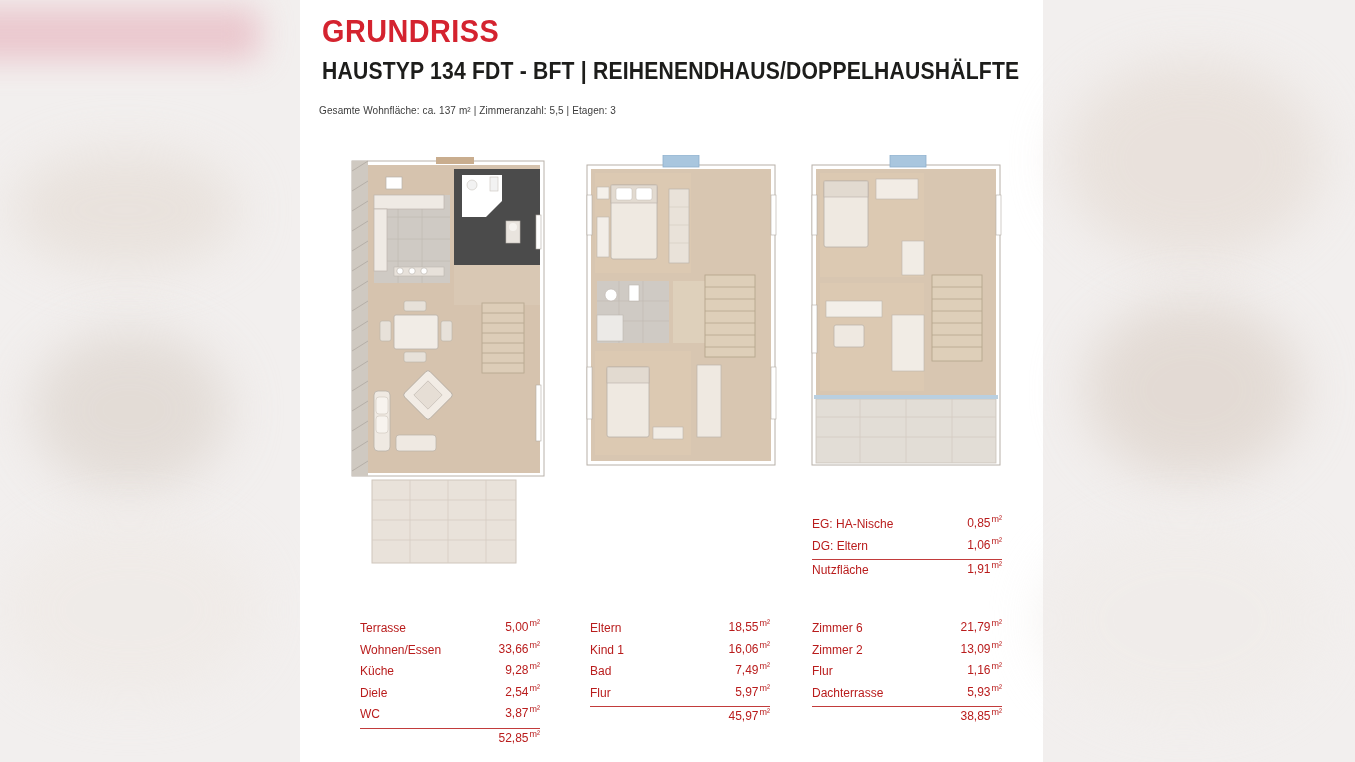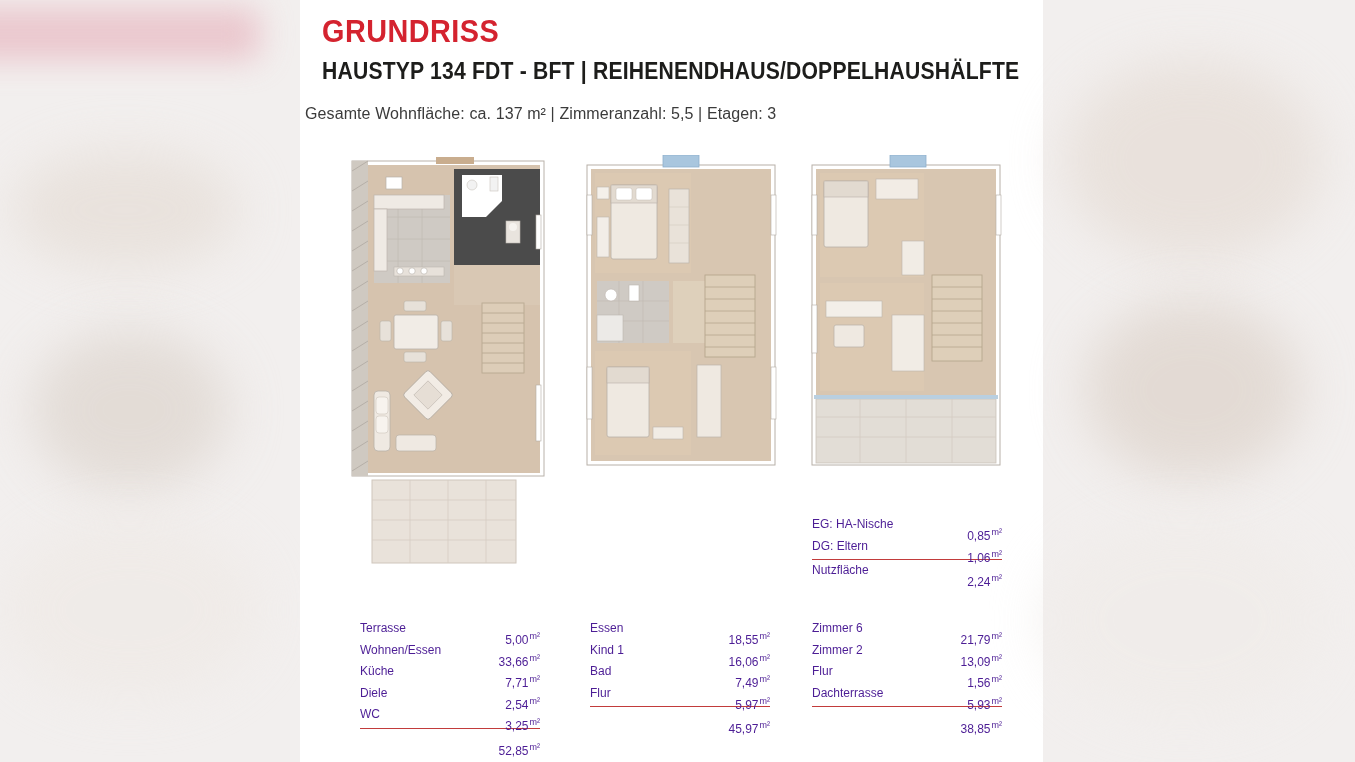--- a/index.html
+++ b/index.html
@@ -72,57 +72,57 @@
     font-size: 23px;
     font-weight: bold;
     color: #1d1d1b;
     letter-spacing: .2px;
     transform: scaleX(0.92);
     transform-origin: left top;
     white-space: nowrap;
   }
   .meta {
     position: absolute;
-    left: 5px;
+    left: 19px;
     top: 105px;
-    font-size: 16px;
+    font-size: 10px;
     color: #3b3b3b;
     letter-spacing: .1px;
   }
 
   
   .plan {
     position: absolute;
   }
 
   
   #plan1 { left: 50px; top: 155px; width: 200px; height: 410px; }
   #plan2 { left: 285px; top: 155px; width: 192px; height: 320px; }
   #plan3 { left: 510px; top: 155px; width: 192px; height: 320px; }
 
   
   .table {
     position: absolute;
     font-size: 12px;
-    color: #4c1d95;
+    color: #b91c1c;
   }
   .table .row {
     position: relative;
     height: 21.5px;
     white-space: nowrap;
   }
   .table .row .label {
     position: absolute;
     left: 0;
     top: 3px;
   }
   .table .row .value {
     position: absolute;
     right: 0;
-    top: 13px;
+    top: 0;
     text-align: left;
   }
   .table .row .value .unit {
     font-size: 9px;
     vertical-align: super;
     margin-left: 1px;
   }
   .rule {
     height: 1px;
     background: #c23b3b;
@@ -358,55 +358,55 @@
         <span class="label">EG: HA-Nische</span>
         <span class="value"><span>0,85</span><span class="unit">m²</span></span>
       </div>
       <div class="row">
         <span class="label">DG: Eltern</span>
         <span class="value"><span>1,06</span><span class="unit">m²</span></span>
       </div>
       <div class="rule"></div>
       <div class="row sum">
         <span class="label">Nutzfläche</span>
-        <span class="value"><span>2,24</span><span class="unit">m²</span></span>
+        <span class="value"><span>1,91</span><span class="unit">m²</span></span>
       </div>
     </div>
 
     <div id="tbl1" class="table">
       <div class="row">
         <span class="label">Terrasse</span>
         <span class="value"><span>5,00</span><span class="unit">m²</span></span>
       </div>
       <div class="row">
         <span class="label">Wohnen/Essen</span>
         <span class="value"><span>33,66</span><span class="unit">m²</span></span>
       </div>
       <div class="row">
         <span class="label">Küche</span>
-        <span class="value"><span>7,71</span><span class="unit">m²</span></span>
+        <span class="value"><span>9,28</span><span class="unit">m²</span></span>
       </div>
       <div class="row">
         <span class="label">Diele</span>
         <span class="value"><span>2,54</span><span class="unit">m²</span></span>
       </div>
       <div class="row">
         <span class="label">WC</span>
-        <span class="value"><span>3,25</span><span class="unit">m²</span></span>
+        <span class="value"><span>3,87</span><span class="unit">m²</span></span>
       </div>
       <div class="rule"></div>
       <div class="row sum">
         <span class="label"></span>
         <span class="value"><span>52,85</span><span class="unit">m²</span></span>
       </div>
     </div>
 
     <div id="tbl2" class="table">
       <div class="row">
-        <span class="label">Essen</span>
+        <span class="label">Eltern</span>
         <span class="value"><span>18,55</span><span class="unit">m²</span></span>
       </div>
       <div class="row">
         <span class="label">Kind 1</span>
         <span class="value"><span>16,06</span><span class="unit">m²</span></span>
       </div>
       <div class="row">
         <span class="label">Bad</span>
         <span class="value"><span>7,49</span><span class="unit">m²</span></span>
       </div>
@@ -425,21 +425,21 @@
       <div class="row">
         <span class="label">Zimmer 6</span>
         <span class="value"><span>21,79</span><span class="unit">m²</span></span>
       </div>
       <div class="row">
         <span class="label">Zimmer 2</span>
         <span class="value"><span>13,09</span><span class="unit">m²</span></span>
       </div>
       <div class="row">
         <span class="label">Flur</span>
-        <span class="value"><span>1,56</span><span class="unit">m²</span></span>
+        <span class="value"><span>1,16</span><span class="unit">m²</span></span>
       </div>
       <div class="row">
         <span class="label">Dachterrasse</span>
         <span class="value"><span>5,93</span><span class="unit">m²</span></span>
       </div>
       <div class="rule"></div>
       <div class="row sum">
         <span class="label"></span>
         <span class="value"><span>38,85</span><span class="unit">m²</span></span>
       </div>

